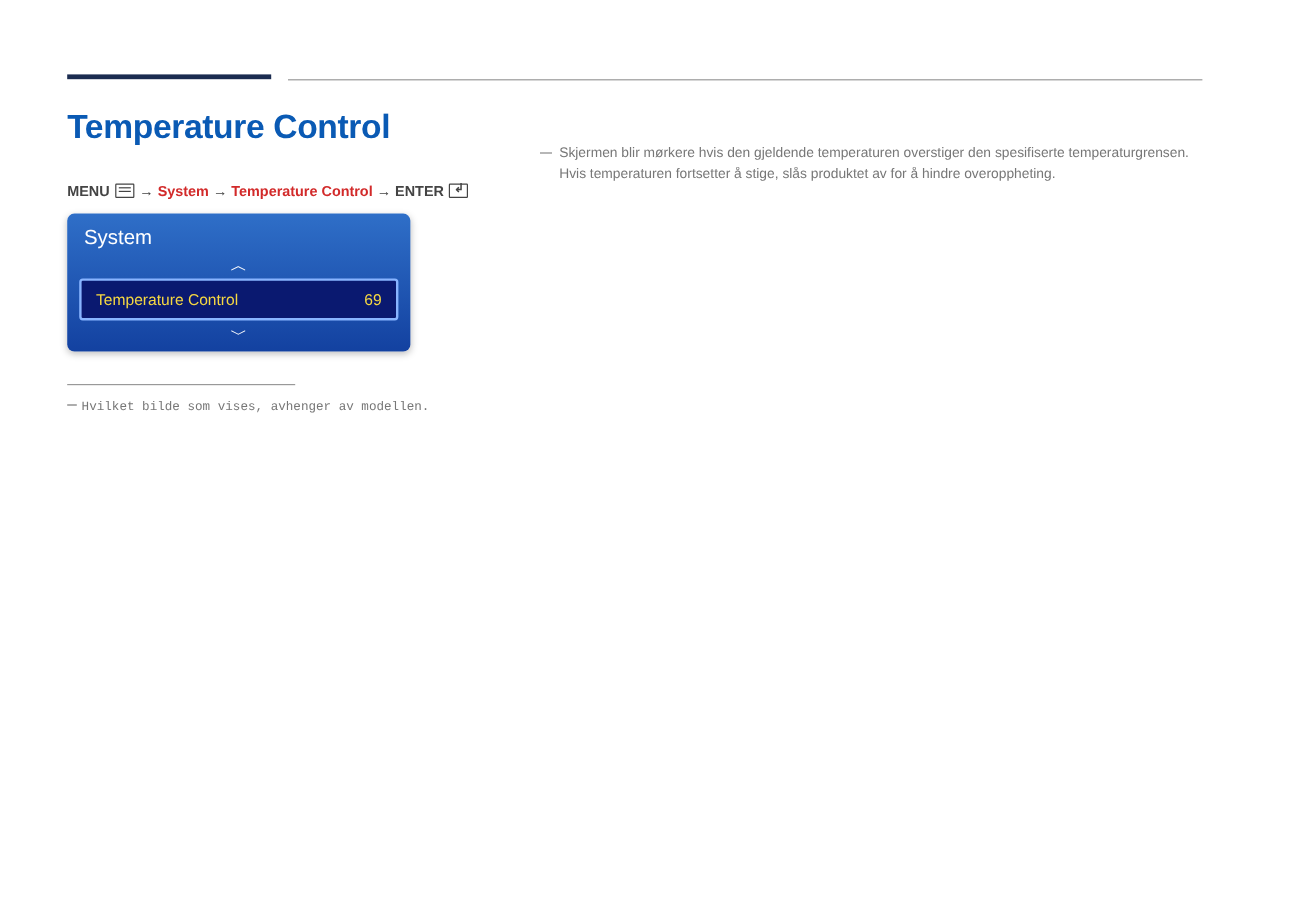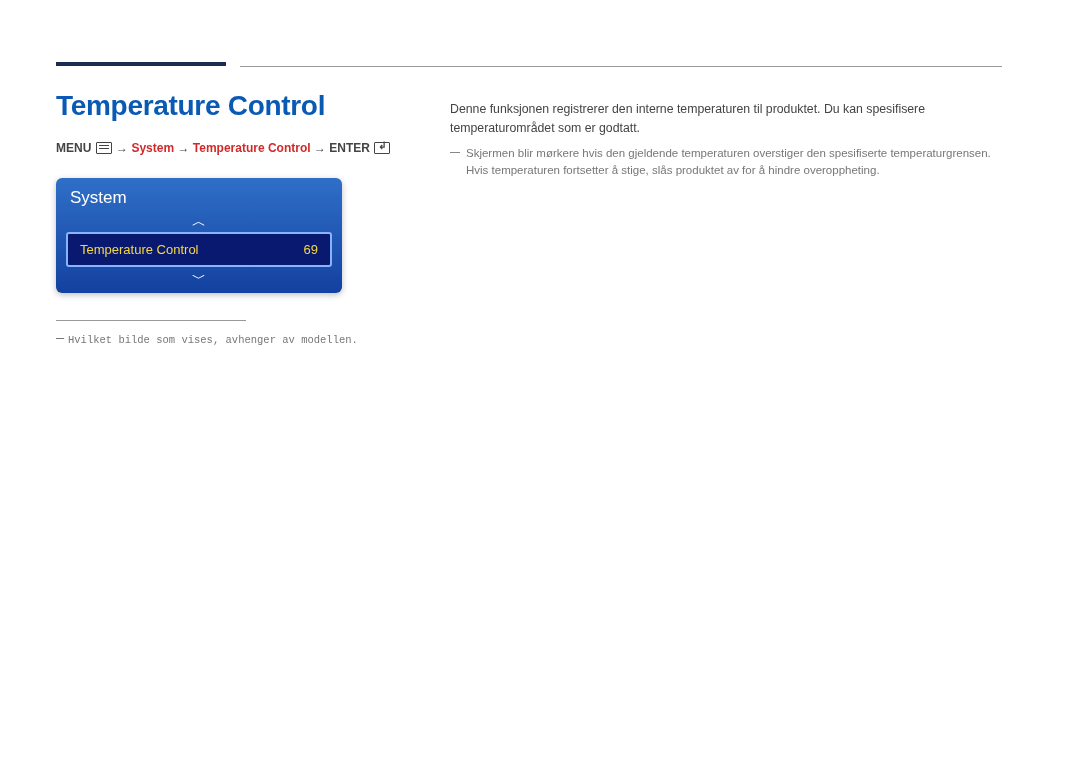--- a/index.html
+++ b/index.html
@@ -33,21 +33,21 @@
     left: 56px;
     top: 90px;
     font-size: 28px;
     font-weight: 700;
     color: #0a5ab4;
     letter-spacing: -0.3px;
   }
   .breadcrumb {
     position: absolute;
     left: 56px;
-    top: 141px;
+    top: 152px;
     font-size: 12px;
     font-weight: 700;
     color: #444;
   }
   .breadcrumb .red { color: #d22a2a; font-weight: 700; }
   .icon-box {
     display: inline-block;
     vertical-align: -2px;
     width: 14px;
     height: 10px;
@@ -144,21 +144,21 @@
     line-height: 1.55;
     color: #444;
   }
   .body-text p { margin: 0 0 6px 0; }
   .subnote {
     display: flex;
     gap: 6px;
     color: #777;
     font-size: 11.5px;
     line-height: 1.45;
-    margin-top: 7px;
+    margin-top: 20px;
   }
   .subnote .sd { flex: 0 0 auto; width: 10px; height: 1px; background: #888; margin-top: 7px; }
 </style>
 </head>
 <body>
 
 <div class="top-marker"></div>
 <div class="top-rule"></div>
 
 <div class="page-title">Temperature Control</div>
@@ -184,18 +184,17 @@
   </div>
   <div class="osd-arrow">﹀</div>
 </div>
 
 <div class="foot-rule"></div>
 <div class="foot-note">
   <span class="dash"></span><span>Hvilket bilde som vises, avhenger av modellen.</span>
 </div>
 
 <div class="body-text">
-  <p>Denne funksjonen registrerer den interne temperaturen til produktet. Du kan spesifisere temperaturområdet som er godtatt.</p>
   <div class="subnote">
     <span class="sd"></span>
     <span>Skjermen blir mørkere hvis den gjeldende temperaturen overstiger den spesifiserte temperaturgrensen. Hvis temperaturen fortsetter å stige, slås produktet av for å hindre overoppheting.</span>
   </div>
 </div>
 
 </body></html>

